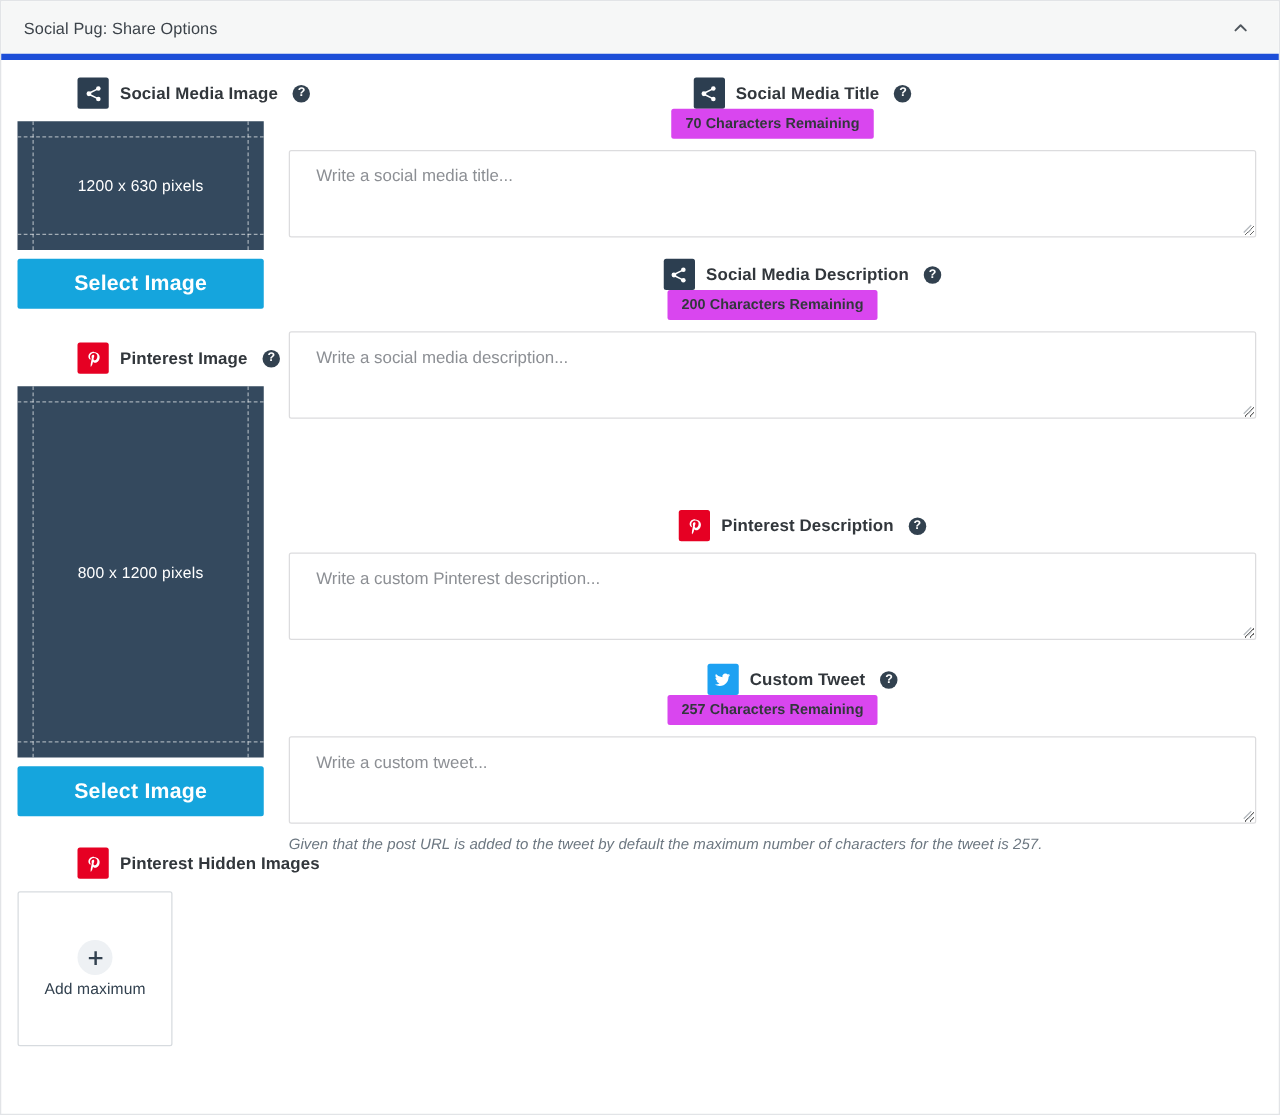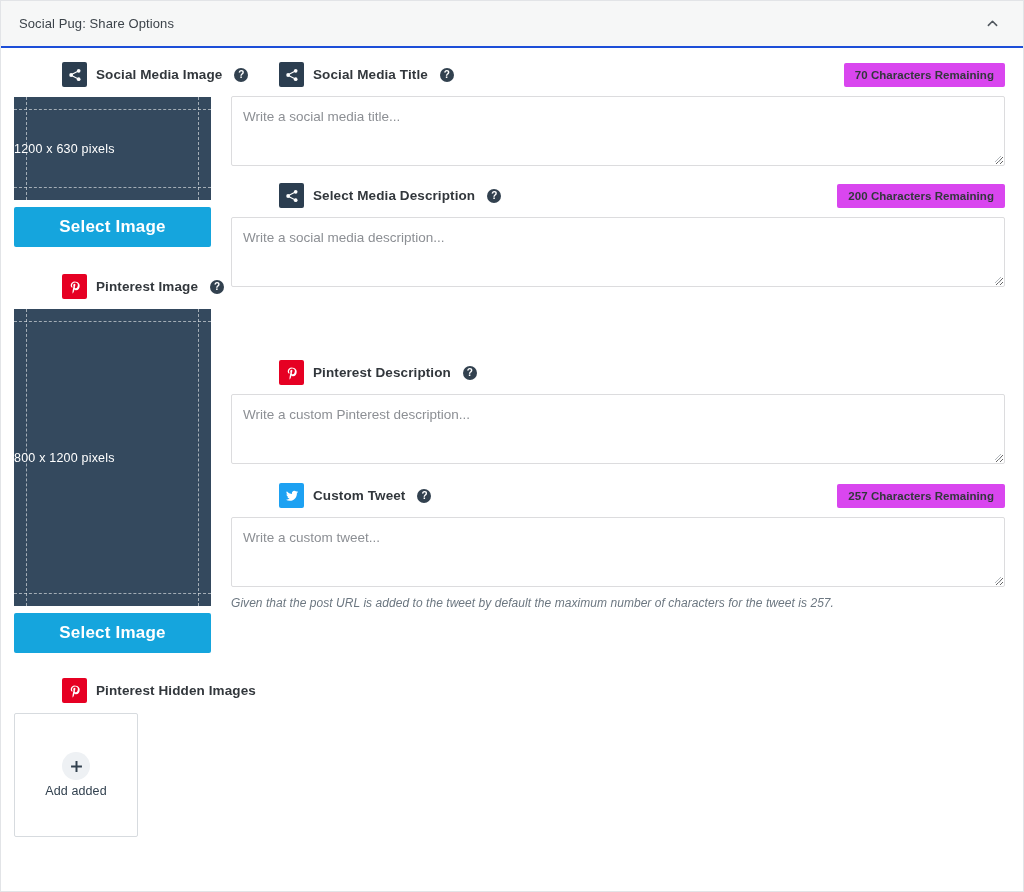--- a/index.html
+++ b/index.html
@@ -22,21 +22,21 @@
     background: #ffffff;
     border: 1px solid #e2e4e7;
     box-sizing: border-box;
     position: relative;
   }
 
   
   .mb-header {
     height: 47px;
     background: #f6f7f7;
-    border-bottom: 2px solid #1d4ed8;
+    border-bottom: 5px solid #1d4ed8;
     display: flex;
     align-items: center;
     justify-content: space-between;
     padding: 0 14px 0 18px;
     box-sizing: border-box;
   }
   .mb-title {
     font-size: 13px;
     font-weight: 400;
     color: #3c434a;
@@ -120,20 +120,21 @@
     cursor: help;
     font-family: "Liberation Sans", sans-serif;
   }
 
   
   .label-row {
     display: flex;
     align-items: center;
     justify-content: space-between;
     margin-bottom: 9px;
+    flex-direction: column;
   }
   .label-row .field-label { margin-bottom: 0; }
 
   .counter {
     background: #d946ef;
     color: #32373c;
     font-size: 11.5px;
     font-weight: 700;
     padding: 6px 11px 6px 11px;
     border-radius: 2px;
@@ -157,20 +158,21 @@
   }
   .img-ph .g-top    { left: 0; right: 0; top: 12px;    border-top: 1px dashed rgba(255,255,255,0.55); }
   .img-ph .g-bottom { left: 0; right: 0; bottom: 12px; border-top: 1px dashed rgba(255,255,255,0.55); }
   .img-ph .g-left   { top: 0; bottom: 0; left: 12px;   border-left: 1px dashed rgba(255,255,255,0.55); }
   .img-ph .g-right  { top: 0; bottom: 0; right: 12px;  border-left: 1px dashed rgba(255,255,255,0.55); }
   .img-ph .dims {
     position: absolute;
     left: 0; right: 0;
     top: 50%;
     transform: translateY(-50%);
+    text-align: center;
     color: #ffffff;
     font-size: 12.5px;
     letter-spacing: 0.2px;
   }
 
   .select-btn {
     display: block;
     width: 197px;
     margin-top: 7px;
     padding: 10px 0 10px 0;
@@ -191,21 +193,21 @@
   textarea.ta {
     display: block;
     width: 100%;
     box-sizing: border-box;
     border: 1px solid #dcdcde;
     border-radius: 2px;
     background: #ffffff;
     font-family: "Liberation Sans", sans-serif;
     font-size: 13.5px;
     color: #32373c;
-    padding: 10px 11px;
+    padding: 10px 21px;
     resize: vertical;
     outline: none;
     line-height: 1.5;
   }
   textarea.ta::placeholder { color: #8c8f94; }
   textarea.ta.h70  { height: 70px; }
   .grip {
     position: absolute;
     right: 3px;
     bottom: 3px;
@@ -331,21 +333,21 @@
             </svg>
           </span>
           <span class="label-text">Pinterest Hidden Images</span>
         </div>
         <div class="dropzone">
           <span class="plus-circle">
             <svg width="15" height="15" viewBox="0 0 16 16" xmlns="http://www.w3.org/2000/svg">
               <path d="M8 2.2 V13.8 M2.2 8 H13.8" stroke="#32414f" stroke-width="2.1" stroke-linecap="butt"></path>
             </svg>
           </span>
-          <span class="dz-text">Add added</span>
+          <span class="dz-text">Add maximum</span>
         </div>
       </div>
 
     </div>
 
     <div class="col-right">
 
       <div class="block">
         <div class="label-row">
           <div class="field-label">
@@ -376,21 +378,21 @@
         <div class="label-row">
           <div class="field-label">
             <span class="badge-icon ic-share">
               <svg width="14" height="14" viewBox="0 0 16 16" xmlns="http://www.w3.org/2000/svg">
                 <circle cx="12.2" cy="3.2" r="2.1" fill="#ffffff"></circle>
                 <circle cx="12.2" cy="12.8" r="2.1" fill="#ffffff"></circle>
                 <circle cx="3.6" cy="8" r="2.2" fill="#ffffff"></circle>
                 <path d="M4.6 7.1 L11.3 3.8 M4.6 8.9 L11.3 12.2" stroke="#ffffff" stroke-width="1.4" fill="none"></path>
               </svg>
             </span>
-            <span class="label-text">Select Media Description</span>
+            <span class="label-text">Social Media Description</span>
             <span class="help-dot">?</span>
           </div>
           <span class="counter">200 Characters Remaining</span>
         </div>
         <div class="ta-wrap">
           <textarea class="ta h70" placeholder="Write a social media description..." style=""></textarea>
           <span class="grip">
             <svg width="12" height="12" viewBox="0 0 12 12" xmlns="http://www.w3.org/2000/svg">
               <path d="M11 5 L5 11 M11 8.5 L8.5 11" stroke="#b4b9be" stroke-width="1" fill="none"></path>
             </svg>

